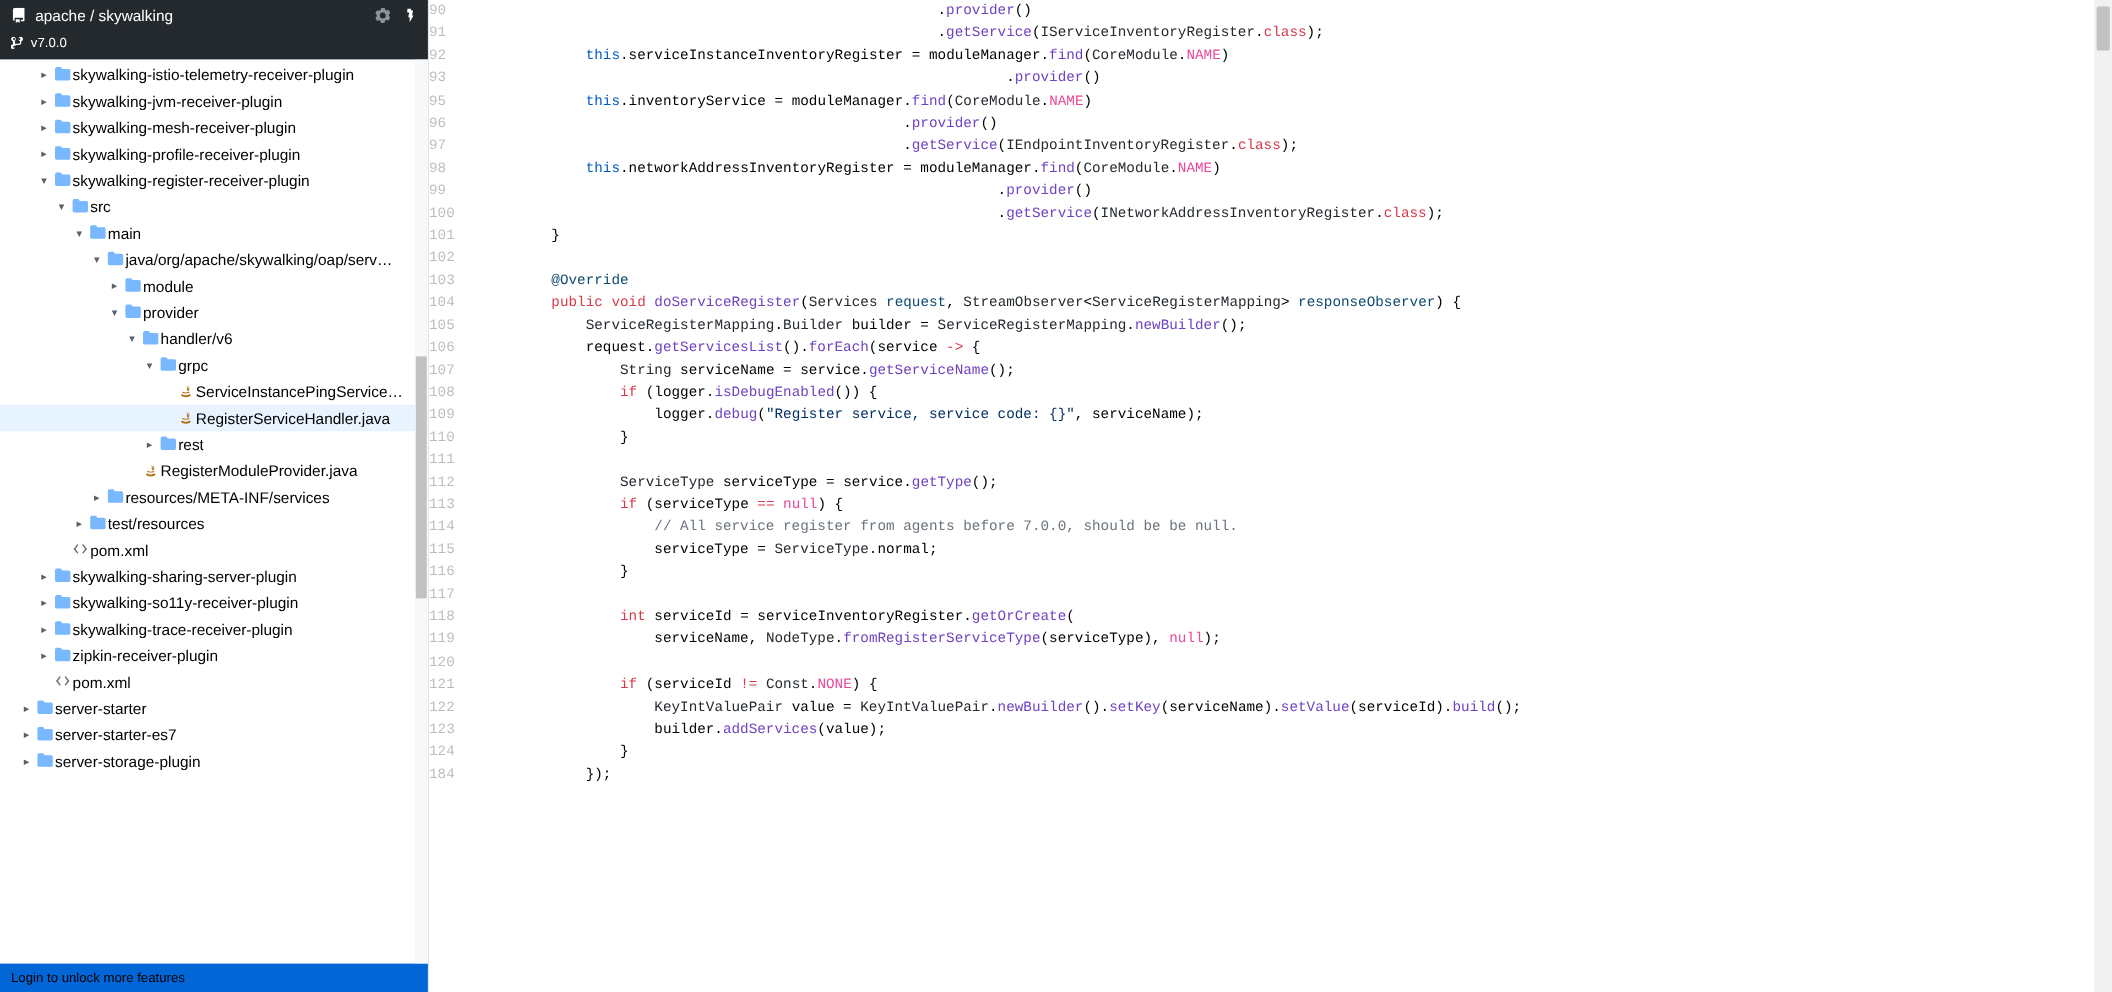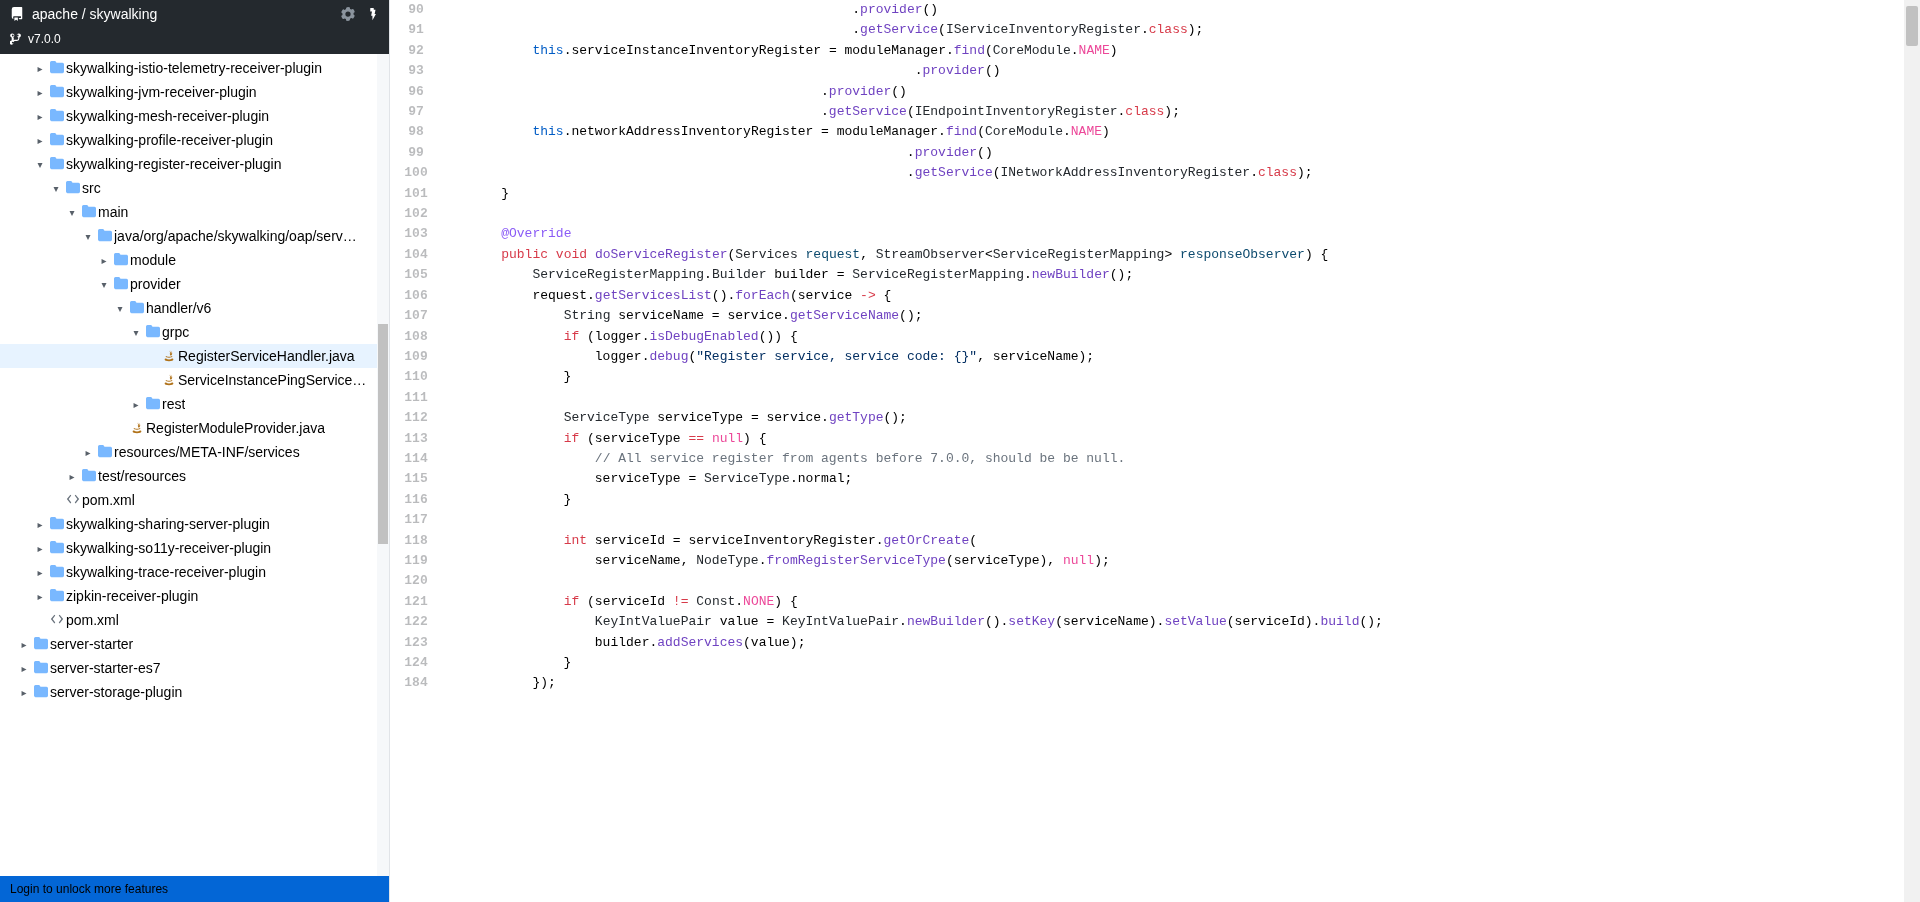--- a/index.html
+++ b/index.html
@@ -24,28 +24,28 @@
 .tree-item .ficon { width: 18px; text-align: center; flex-shrink: 0; }
 .tree-item .label { overflow: hidden; text-overflow: ellipsis; }
 
 .folder-icon { fill: #79b8ff; }
 
 .login-bar { background: #0366d6; color: #000000; padding: 6px 10px; font-size: 12px; cursor: pointer; }
 
 .main { flex: 1; position: relative; overflow: hidden; }
 .code-area { position: absolute; left: 0; right: 16px; top: 0; bottom: 0; overflow: auto; font-family: "SFMono-Regular", Consolas, "Liberation Mono", Menlo, monospace; font-size: 13px; line-height: 20.4px; }
 .code-line { display: flex; }
-.gutter { width: 70px; text-align: center; padding-right: 18px; color: rgba(27,31,35,0.3); user-select: none; flex-shrink: 0; font-weight: bold; }
+.gutter { width: 70px; text-align: left; padding-right: 18px; color: rgba(27,31,35,0.3); user-select: none; flex-shrink: 0; }
 .code-content { white-space: pre; padding-left: 10px; }
 
 .tok-k { color: #d73a49; }
 .tok-this { color: #005cc5; }
 .tok-const { color: #ec4899; }
 .tok-method { color: #6f42c1; }
-.tok-ann { color: #8b5cf6; }
+.tok-ann { color: #0c4a6e; }
 .tok-s { color: #032f62; }
 .tok-c { color: #6a737d; }
 .tok-param { color: #0c4a6e; }
 .tok-type { color: #24292e; }
 
 .scrollbar-v { position: absolute; right: 0; top: 0; bottom: 0; width: 16px; background: #f1f1f1; }
 .scrollbar-v-thumb { position: absolute; left: 2px; right: 2px; top: 6px; height: 40px; background: #c1c1c1; border-radius: 2px; }
 
 .sidebar-scroll-v { position: absolute; right: 0; top: 0; bottom: 0; width: 12px; background: #f6f8fa; }
 .sidebar-scroll-thumb { position: absolute; left: 1px; right: 1px; top: 270px; height: 220px; background: #c1c1c1; }
@@ -158,33 +158,33 @@
               </svg></span>
             <span class="label">handler/v6</span>
           </div>
           <div class="tree-item" style="padding-left: 128px;">
             <span class="chev">▾</span>
             <span class="ficon"><svg width="16" height="14" viewBox="0 0 16 16">
                 <path class="folder-icon" d="M1.75 1A1.75 1.75 0 000 2.75v10.5C0 14.216.784 15 1.75 15h12.5A1.75 1.75 0 0016 13.25v-8.5A1.75 1.75 0 0014.25 3H7.5L6 1H1.75z"></path>
               </svg></span>
             <span class="label">grpc</span>
           </div>
+          <div class="tree-item" style="padding-left: 144px;">
+            <span class="chev"></span>
+            <span class="ficon"><svg width="16" height="14" viewBox="0 0 16 16">
+                <path fill="#b07219" d="M8 15c-3 0-5-1-5-2s2-1 2-1 0 1 3 1 3-1 3-1 2 0 2 1-2 2-5 2zm0-4c-2 0-4-1-4-1l1-1s1 1 3 1 3-1 3-1l1 1s-2 1-4 1zm1-5c1-2-1-3-1-3s3 1 2 4c0 0 2-2 0-4 0 0 3 2 1 5-1 1-2 1-2-2z"></path>
+              </svg></span>
+            <span class="label">ServiceInstancePingService…</span>
+          </div>
           <div class="tree-item active" style="padding-left: 144px;">
             <span class="chev"></span>
             <span class="ficon"><svg width="16" height="14" viewBox="0 0 16 16">
                 <path fill="#b07219" d="M8 15c-3 0-5-1-5-2s2-1 2-1 0 1 3 1 3-1 3-1 2 0 2 1-2 2-5 2zm0-4c-2 0-4-1-4-1l1-1s1 1 3 1 3-1 3-1l1 1s-2 1-4 1zm1-5c1-2-1-3-1-3s3 1 2 4c0 0 2-2 0-4 0 0 3 2 1 5-1 1-2 1-2-2z"></path>
               </svg></span>
             <span class="label">RegisterServiceHandler.java</span>
-          </div>
-          <div class="tree-item" style="padding-left: 144px;">
-            <span class="chev"></span>
-            <span class="ficon"><svg width="16" height="14" viewBox="0 0 16 16">
-                <path fill="#b07219" d="M8 15c-3 0-5-1-5-2s2-1 2-1 0 1 3 1 3-1 3-1 2 0 2 1-2 2-5 2zm0-4c-2 0-4-1-4-1l1-1s1 1 3 1 3-1 3-1l1 1s-2 1-4 1zm1-5c1-2-1-3-1-3s3 1 2 4c0 0 2-2 0-4 0 0 3 2 1 5-1 1-2 1-2-2z"></path>
-              </svg></span>
-            <span class="label">ServiceInstancePingService…</span>
           </div>
           <div class="tree-item" style="padding-left: 128px;">
             <span class="chev">▸</span>
             <span class="ficon"><svg width="16" height="14" viewBox="0 0 16 16">
                 <path class="folder-icon" d="M1.75 1A1.75 1.75 0 000 2.75v10.5C0 14.216.784 15 1.75 15h12.5A1.75 1.75 0 0016 13.25v-8.5A1.75 1.75 0 0014.25 3H7.5L6 1H1.75z"></path>
               </svg></span>
             <span class="label">rest</span>
           </div>
           <div class="tree-item" style="padding-left: 112px;">
             <span class="chev"></span>
@@ -288,20 +288,24 @@
           <div class="gutter">91</div>
           <div class="code-content"><span>                                                 .</span><span class="tok-method">getService</span><span>(</span><span class="tok-type">IServiceInventoryRegister</span><span>.</span><span class="tok-k">class</span><span>);</span></div>
         </div>
         <div class="code-line">
           <div class="gutter">92</div>
           <div class="code-content"><span>        </span><span class="tok-this">this</span><span>.</span><span>serviceInstanceInventoryRegister </span><span>= </span><span>moduleManager.</span><span class="tok-method">find</span><span>(</span><span class="tok-type">CoreModule</span><span>.</span><span class="tok-const">NAME</span><span>)</span></div>
         </div>
         <div class="code-line">
           <div class="gutter">93</div>
           <div class="code-content"><span>                                                         .</span><span class="tok-method">provider</span><span>()</span></div>
+        </div>
+        <div class="code-line">
+          <div class="gutter">95</div>
+          <div class="code-content"><span>        </span><span class="tok-this">this</span><span>.</span><span>inventoryService </span><span>= </span><span>moduleManager.</span><span class="tok-method">find</span><span>(</span><span class="tok-type">CoreModule</span><span>.</span><span class="tok-const">NAME</span><span>)</span></div>
         </div>
         <div class="code-line">
           <div class="gutter">96</div>
           <div class="code-content"><span>                                             .</span><span class="tok-method">provider</span><span>()</span></div>
         </div>
         <div class="code-line">
           <div class="gutter">97</div>
           <div class="code-content"><span>                                             .</span><span class="tok-method">getService</span><span>(</span><span class="tok-type">IEndpointInventoryRegister</span><span>.</span><span class="tok-k">class</span><span>);</span></div>
         </div>
         <div class="code-line">

